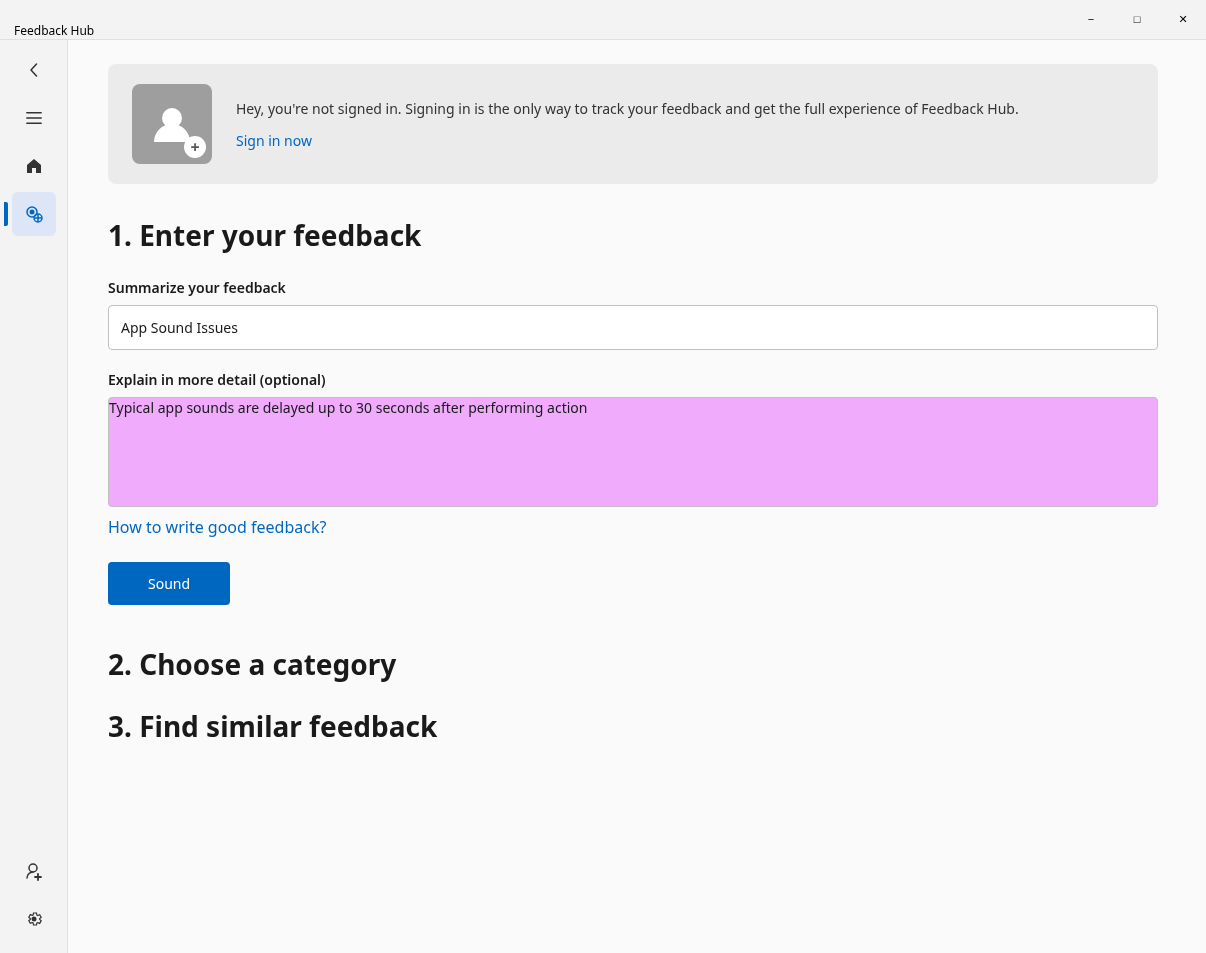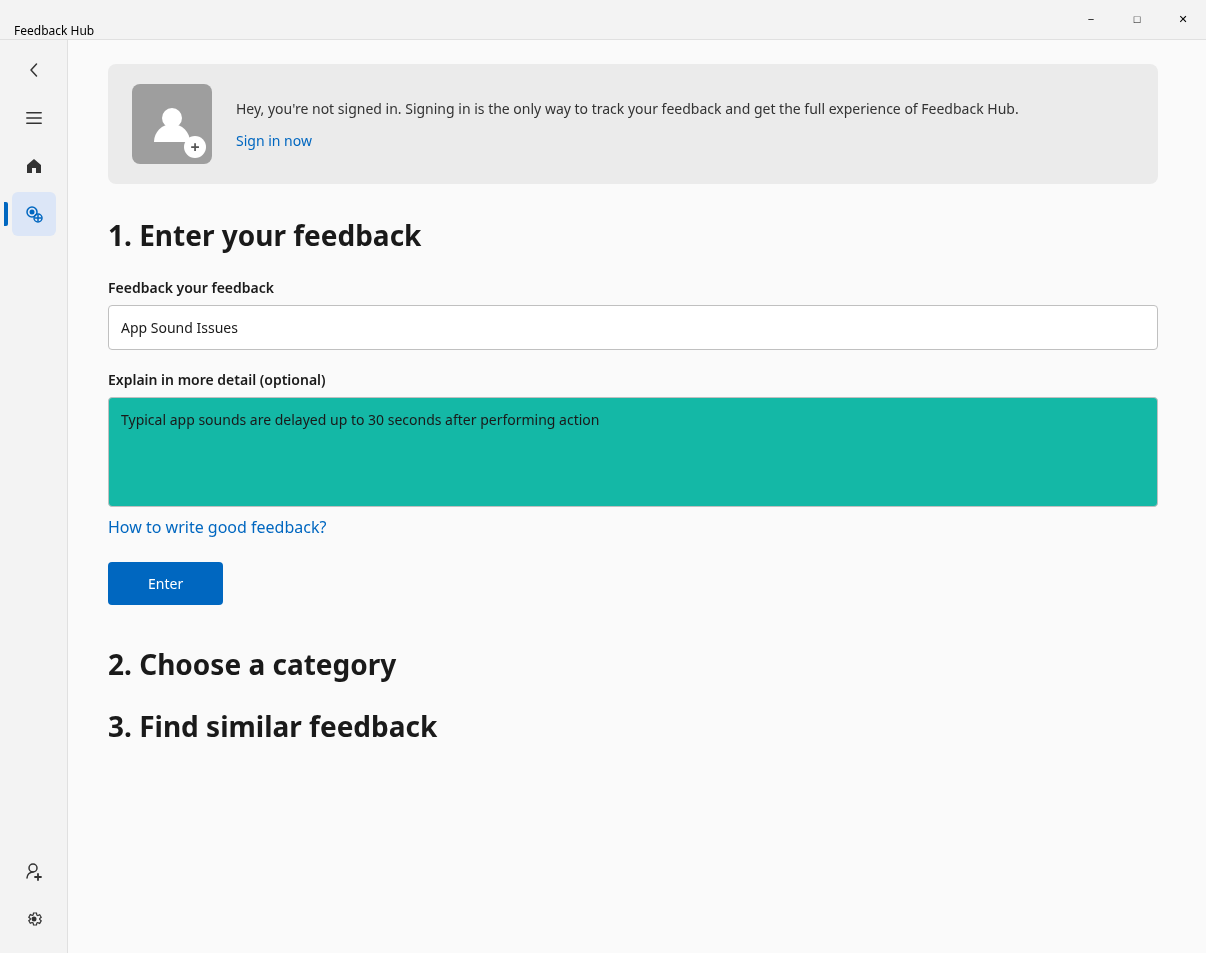--- a/index.html
+++ b/index.html
@@ -201,26 +201,25 @@
       border: 1px solid #c0c0c0;
       border-radius: 4px;
       background: #fff;
       color: #1a1a1a;
       outline: none;
       margin-bottom: 20px;
     }
 
     .text-area {
       width: 100%;
-      padding: 12px;
       font-size: 14px;
       font-family: 'Segoe UI', system-ui, sans-serif;
       border: 1px solid #c0c0c0;
       border-radius: 4px;
-      background: #14b8a6;
+      background: #f0abfc;
       color: #1a1a1a;
       outline: none;
       resize: none;
       height: 110px;
       margin-bottom: 4px;
     }
 
     .help-link {
       color: #0067c0;
       font-size: 16px;
@@ -327,33 +326,33 @@
       <div class="signin-text">
         <p>Hey, you're not signed in. Signing in is the only way to track your feedback and get the full experience of Feedback Hub.</p>
         <a class="signin-link">Sign in now</a>
       </div>
     </div>
 
     <div>
       <h1 class="section-title">1. Enter your feedback</h1>
 
       <div>
-        <p class="field-label">Feedback your feedback</p>
+        <p class="field-label">Summarize your feedback</p>
         <input type="text" class="text-input" value="App Sound Issues" placeholder="Summarize your feedback" style="">
       </div>
 
       <div>
         <p class="field-label">Explain in more detail (optional)</p>
         <textarea class="text-area" style="">Typical app sounds are delayed up to 30 seconds after performing action</textarea>
       </div>
 
       <a class="help-link">How to write good feedback?</a>
 
       <div>
-        <button class="next-btn">Enter</button>
+        <button class="next-btn">Sound</button>
       </div>
     </div>
 
     <div>
       <h1 class="section-title">2. Choose a category</h1>
     </div>
 
     <div>
       <h1 class="section-title">3. Find similar feedback</h1>
     </div>

